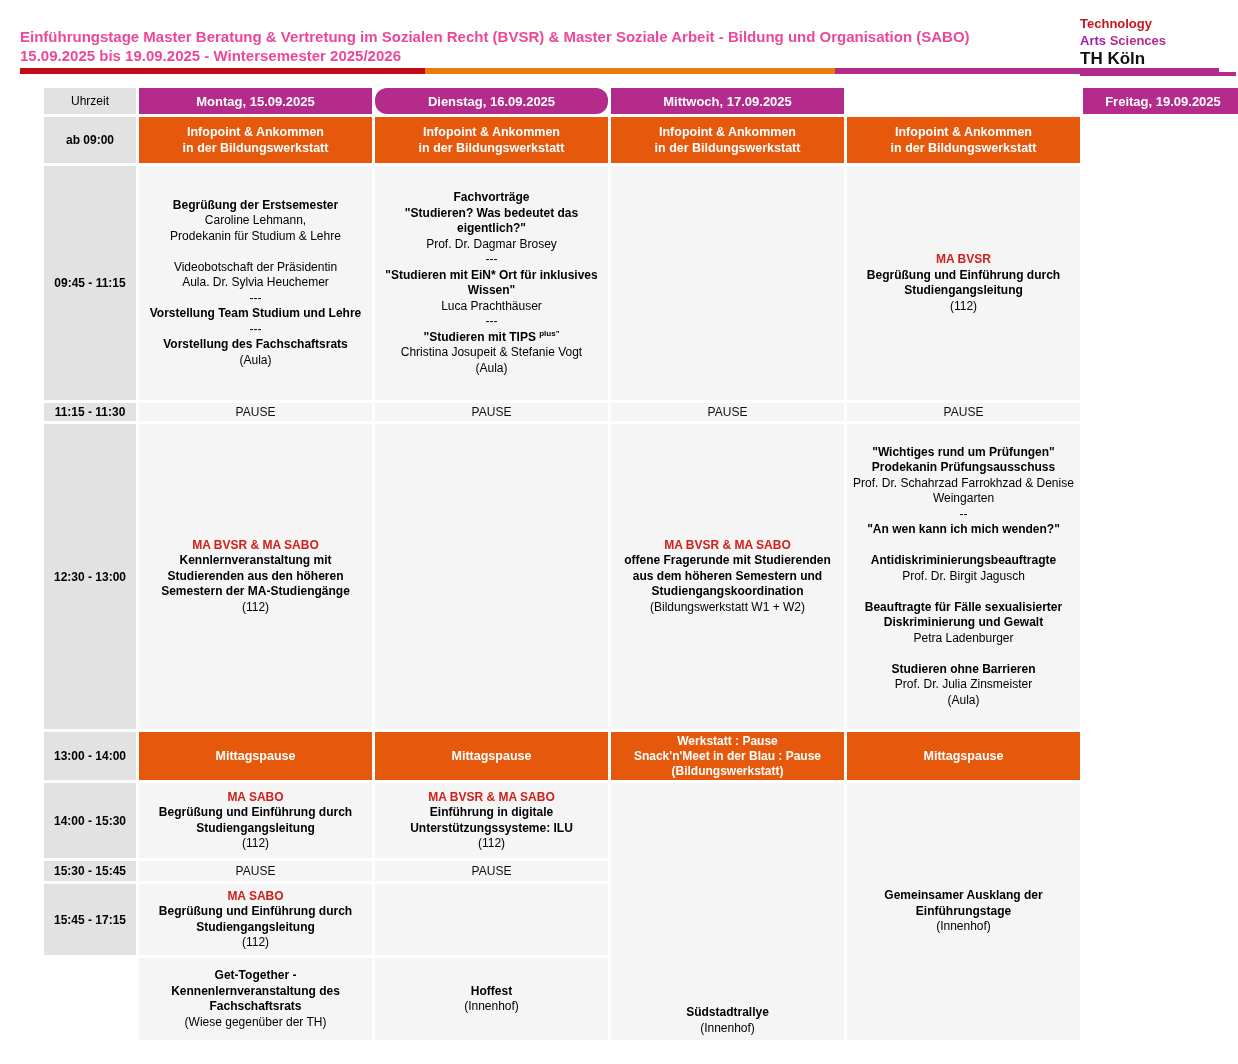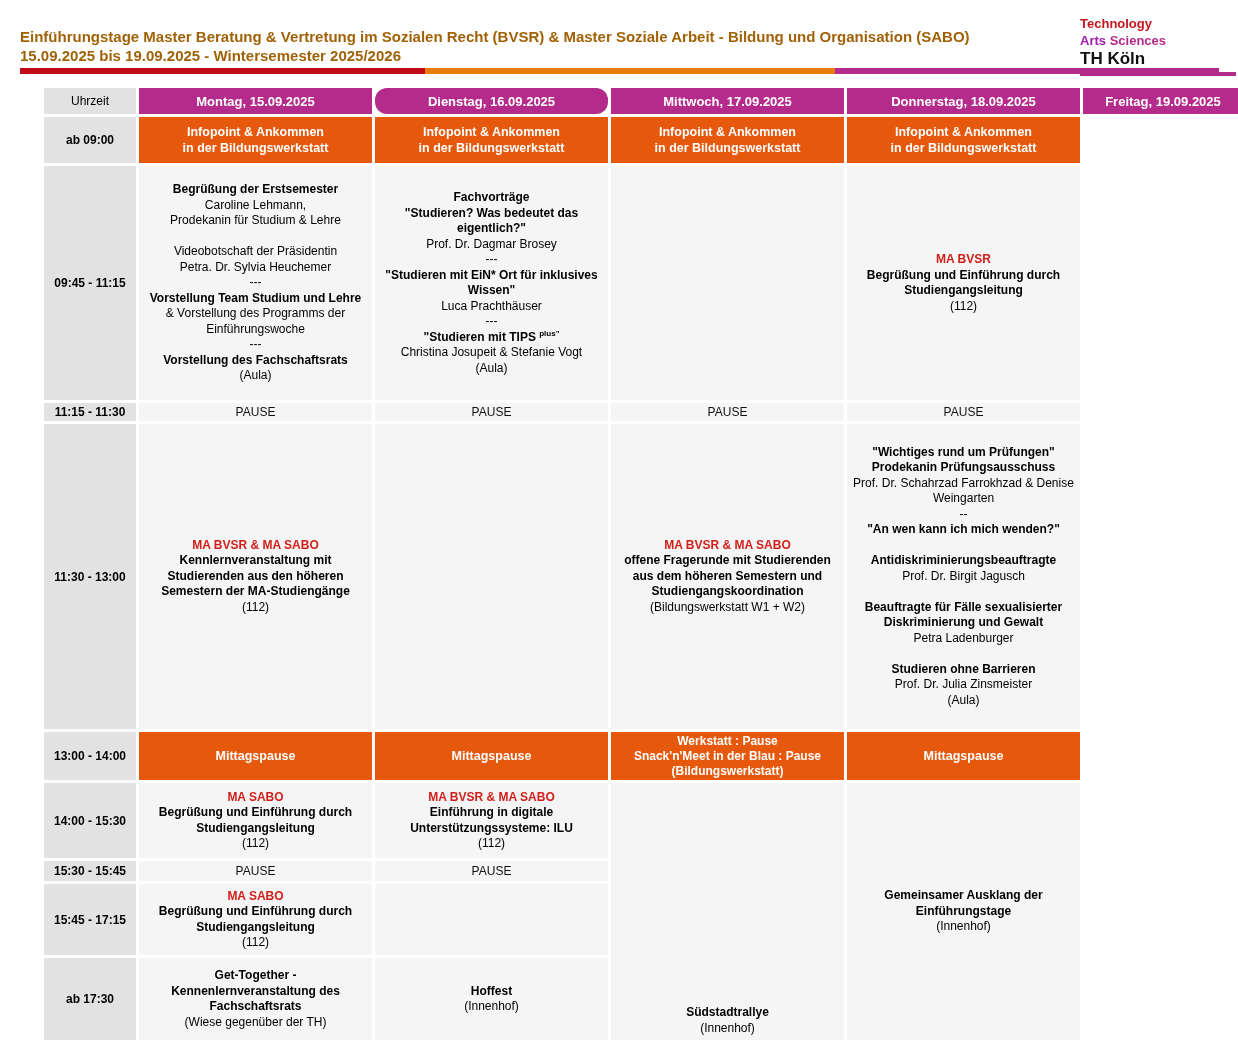--- a/index.html
+++ b/index.html
@@ -9,21 +9,21 @@
     --red-text:#d1201a;
     --cell-bg:#f5f5f5;
     --time-bg:#e2e2e2;
     --sep-red:#c00a17;
   }
   *{box-sizing:border-box;margin:0;padding:0;}
   html,body{width:1238px;height:1064px;background:#fff;font-family:"Liberation Sans",sans-serif;}
   body{position:relative;overflow:hidden;}
 
   .titleblock{position:absolute;left:20px;top:27px;width:1000px;}
-  .titleblock .t1,.titleblock .t2{font-size:15px;font-weight:bold;color:#a16207;line-height:19px;}
+  .titleblock .t1,.titleblock .t2{font-size:15px;font-weight:bold;color:#ec4899;line-height:19px;}
 
   .logo{position:absolute;top:15px;right:2px;width:156px;}
   .logo .l{font-size:13px;font-weight:bold;line-height:17px;letter-spacing:0;}
   .logo .l1{color:#c4161c;}
   .logo .arts{color:#a21caf;}
   .logo .sci{color:var(--magenta);}
   .logo .l3{font-size:17px;line-height:19px;color:#111;font-weight:bold;}
   .logo-bar{margin-top:4px;height:4px;background:var(--magenta);width:156px;}
 
   .sep{position:absolute;left:20px;top:68px;width:1199px;height:6px;display:flex;}
@@ -78,31 +78,29 @@
   <div class="sep-red"></div>
   <div class="sep-orange"></div>
   <div class="sep-magenta"></div>
 </div>
 
 <div class="grid" id="grid">
     <div class="time-cell time-header" style="grid-area: 1 / 1;">Uhrzeit</div>
     <div class="day-header" style="grid-area: 1 / 2;">Montag, 15.09.2025</div>
     <div class="day-header" style="grid-area: 1 / 3; border-radius: 12px;">Dienstag, 16.09.2025</div>
     <div class="day-header" style="grid-area: 1 / 4;">Mittwoch, 17.09.2025</div>
-    <div class="day-header" style="grid-area: 1 / 5;">Donnerstag, 18.09.2025</div>
     <div class="day-header" style="grid-area: 1 / 6;">Freitag, 19.09.2025</div>
     <div class="time-cell" style="grid-area: 2 / 1;">ab 09:00</div>
     <div class="time-cell" style="grid-area: 3 / 1;">09:45 - 11:15</div>
     <div class="time-cell" style="grid-area: 4 / 1;">11:15 - 11:30</div>
-    <div class="time-cell" style="grid-area: 5 / 1;">11:30 - 13:00</div>
+    <div class="time-cell" style="grid-area: 5 / 1;">12:30 - 13:00</div>
     <div class="time-cell" style="grid-area: 6 / 1;">13:00 - 14:00</div>
     <div class="time-cell" style="grid-area: 7 / 1;">14:00 - 15:30</div>
     <div class="time-cell" style="grid-area: 8 / 1;">15:30 - 15:45</div>
     <div class="time-cell" style="grid-area: 9 / 1;">15:45 - 17:15</div>
-    <div class="time-cell" style="grid-area: 10 / 1;">ab 17:30</div>
     <div class="orange-cell" style="grid-area: 2 / 2 / span 1;">
       <div class="line-b">Infopoint &amp; Ankommen</div>
       <div class="line-b">in der Bildungswerkstatt</div>
     </div>
     <div class="orange-cell" style="grid-area: 2 / 3 / span 1;">
       <div class="line-b">Infopoint &amp; Ankommen</div>
       <div class="line-b">in der Bildungswerkstatt</div>
     </div>
     <div class="orange-cell" style="grid-area: 2 / 4 / span 1;">
       <div class="line-b">Infopoint &amp; Ankommen</div>
@@ -111,24 +109,23 @@
     <div class="orange-cell" style="grid-area: 2 / 5 / span 1;">
       <div class="line-b">Infopoint &amp; Ankommen</div>
       <div class="line-b">in der Bildungswerkstatt</div>
     </div>
     <div class="cell" style="grid-area: 3 / 2 / span 1;">
       <div class="line-b">Begrüßung der Erstsemester</div>
       <div class="line-r">Caroline Lehmann,</div>
       <div class="line-r">Prodekanin für Studium &amp; Lehre</div>
       <div class="line-blank"></div>
       <div class="line-r">Videobotschaft der Präsidentin</div>
-      <div class="line-r">Petra. Dr. Sylvia Heuchemer</div>
+      <div class="line-r">Aula. Dr. Sylvia Heuchemer</div>
       <div class="line-r">---</div>
       <div class="line-b">Vorstellung Team Studium und Lehre</div>
-      <div class="line-r">&amp; Vorstellung des Programms der Einführungswoche</div>
       <div class="line-r">---</div>
       <div class="line-b">Vorstellung des Fachschaftsrats</div>
       <div class="line-r">(Aula)</div>
     </div>
     <div class="cell" style="grid-area: 3 / 3 / span 1;">
       <div class="line-b">Fachvorträge</div>
       <div class="line-b">"Studieren? Was bedeutet das eigentlich?"</div>
       <div class="line-r">Prof. Dr. Dagmar Brosey</div>
       <div class="line-r">---</div>
       <div class="line-b">"Studieren mit EiN* Ort für inklusives Wissen"</div>

